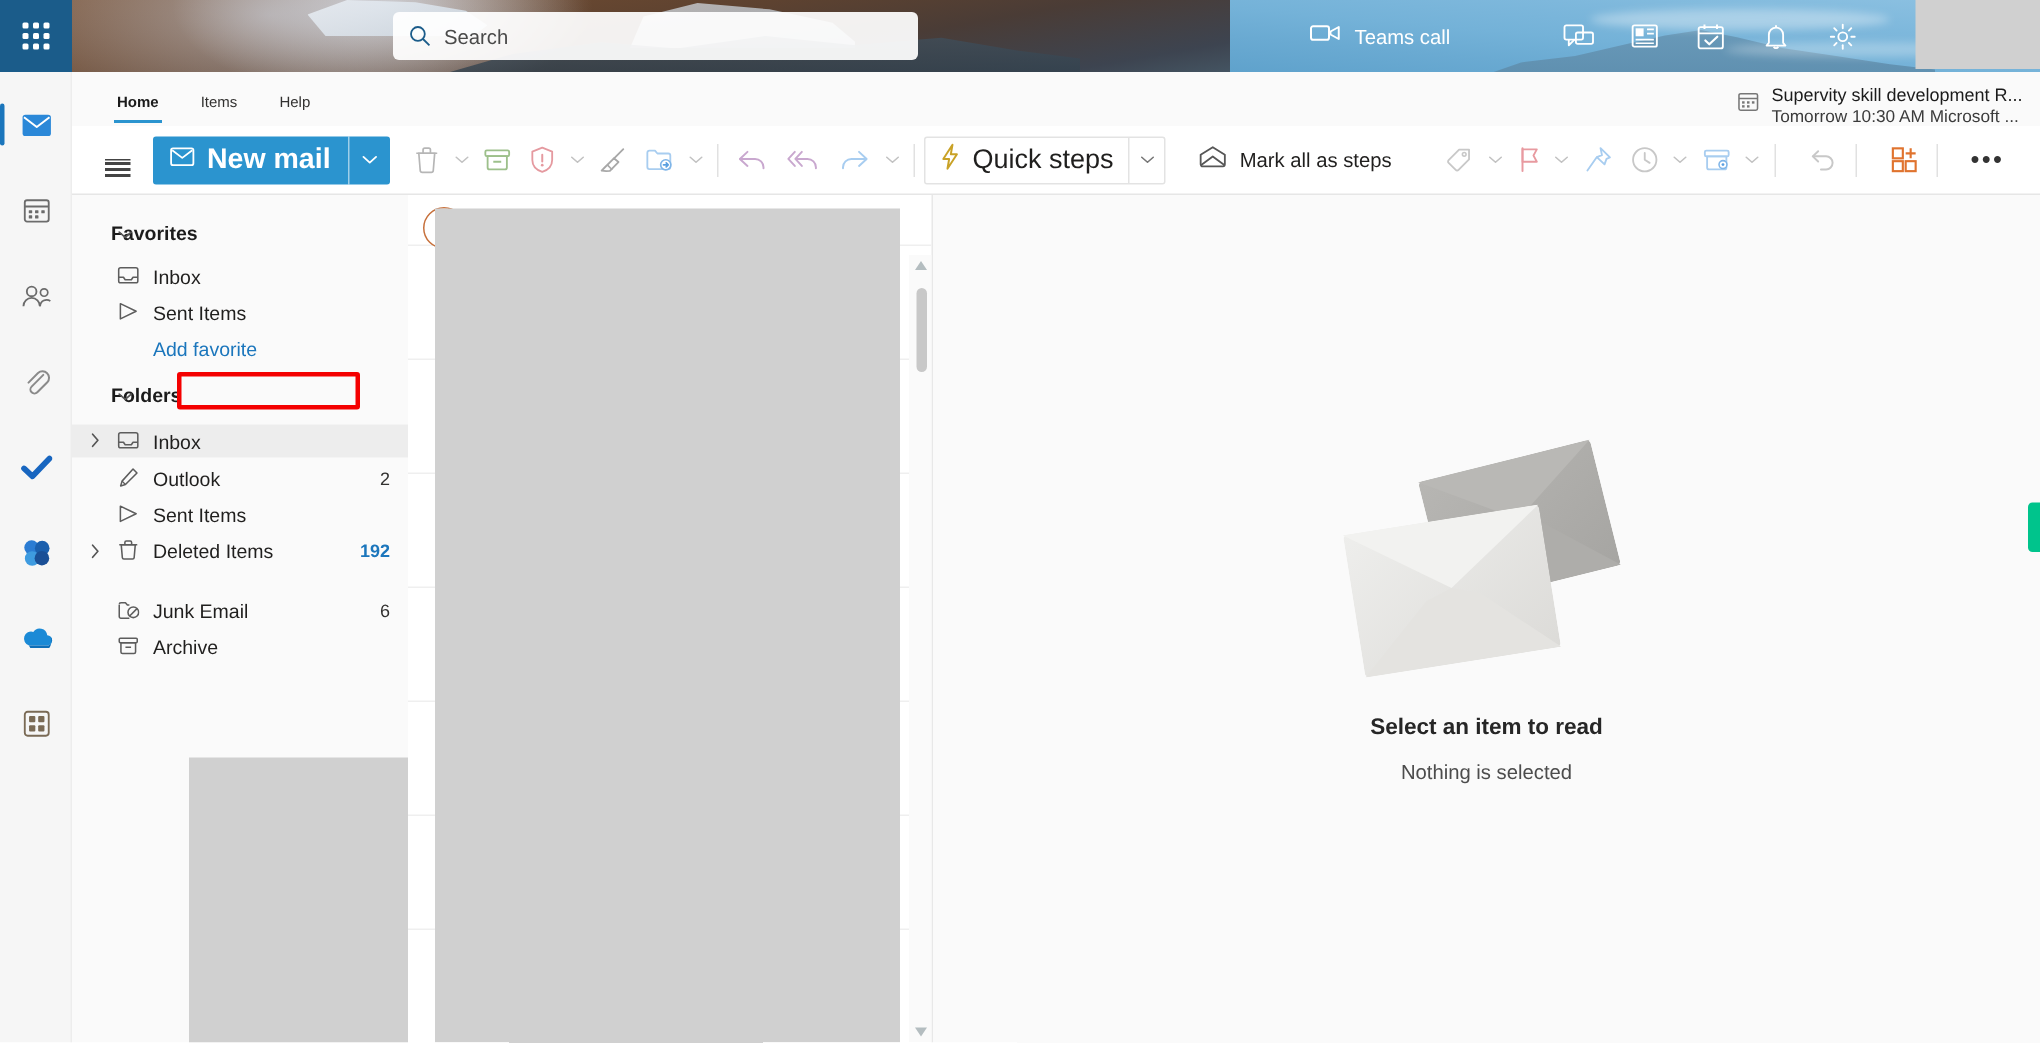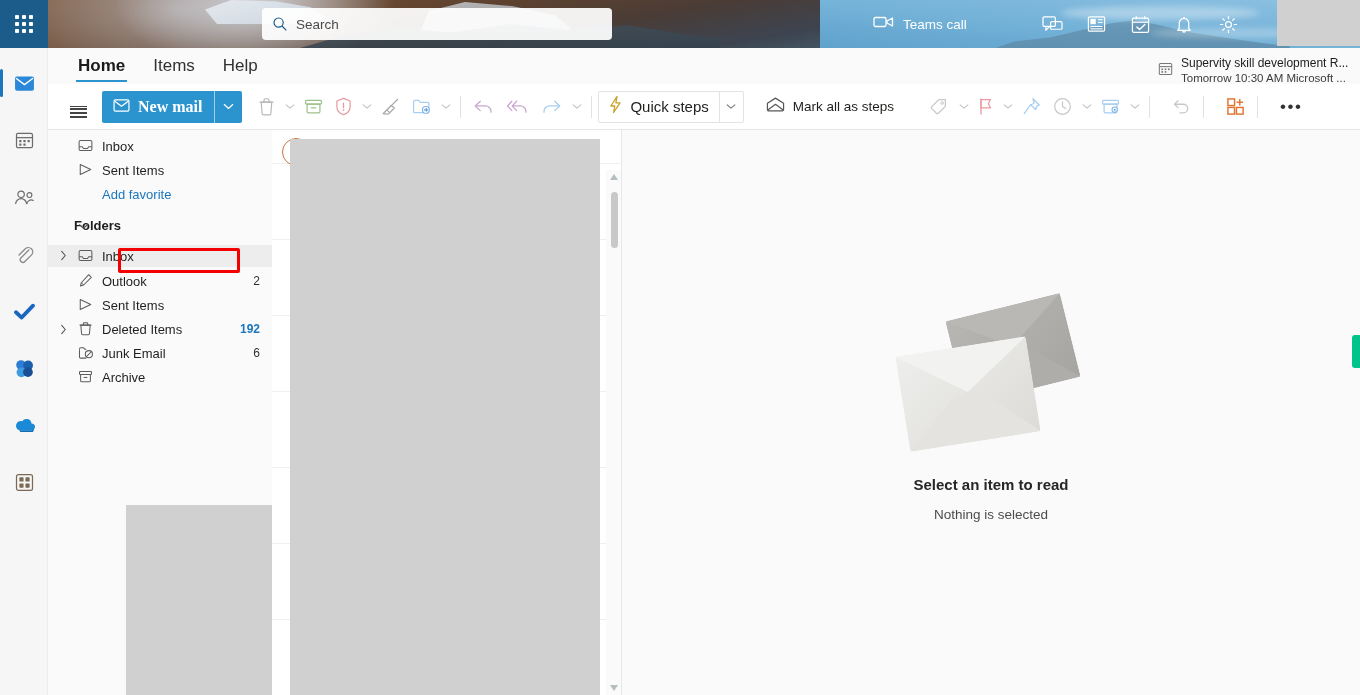--- a/index.html
+++ b/index.html
@@ -113,21 +113,21 @@
     background: #1b76bc; border-radius: 2px;
   }
 
   
   .ribbon-wrap {
     position: absolute; top: 48px; left: 48px; width: 1312px; height: 82px;
     background: #fafafa;
   }
   .tabs { position: absolute; top: 0; left: 16px; height: 34px; display: flex; align-items: flex-end; }
   .tab {
-    position: relative; padding: 0 14px 8px; font-size: 17px; color: #323130; cursor: pointer; line-height: 1;
+    position: relative; padding: 0 14px 8px; font-size: 10px; color: #323130; cursor: pointer; line-height: 1;
   }
   .tab.active { font-weight: 600; color: #1b1b1b; }
   .tab.active::after {
     content: ""; position: absolute; left: 12px; right: 12px; bottom: 0; height: 2.5px; background: #2b94cf;
   }
   .reminder {
     position: absolute; top: 2px; left: 1110px; width: 200px; height: 40px;
     display: flex; align-items: center; gap: 8px; cursor: pointer;
   }
   .reminder .rtxt { display: flex; flex-direction: column; gap: 2px; overflow: hidden; }
@@ -143,32 +143,32 @@
     height: 32px; display: flex; align-items: center; justify-content: center;
     border-radius: 3px; cursor: pointer; padding: 0 6px;
   }
   .hamburger { width: 32px; margin-right: 8px; }
   .hamburger span { display:block; width: 17px; height: 1.6px; background: #444; margin: 2.5px 0; }
   .newmail {
     height: 32px; background: #2b94cf; color: #fff; display: flex; align-items: center;
     border-radius: 2px; cursor: pointer; margin-right: 10px;
   }
   .newmail .nm-main { display: flex; align-items: center; gap: 8px; padding: 0 12px 0 11px; height: 32px; }
-  .newmail .nm-lbl { font-size: 16px; font-weight: 600; font-family: Liberation Serif, serif; }
+  .newmail .nm-lbl { font-size: 19px; font-weight: 600; }
   .newmail .nm-caret {
     width: 28px; height: 32px; display: flex; align-items: center; justify-content: center;
     border-left: 1px solid rgba(255,255,255,.55);
   }
   .caret-btn { width: 17px; height: 32px; display: flex; align-items: center; justify-content: center; cursor: pointer; }
   .divider { width: 1px; height: 22px; background: #e1e1e1; margin: 0 6px; }
   .qsteps {
     height: 32px; border: 1px solid #e3e3e3; border-radius: 2px; display: flex; align-items: center; cursor: pointer;
   }
   .qsteps .qs-main { display: flex; align-items: center; gap: 8px; padding: 0 10px; height: 30px; }
-  .qsteps .qs-lbl { font-size: 15px; color: #201f1e; }
+  .qsteps .qs-lbl { font-size: 18px; color: #201f1e; }
   .qsteps .qs-caret { width: 24px; height: 30px; display: flex; align-items: center; justify-content: center; border-left: 1px solid #e3e3e3; }
   .markread { height: 32px; display: flex; align-items: center; gap: 8px; padding: 0 8px; cursor: pointer; border-radius: 3px; }
   .markread .mr-lbl { font-size: 13.5px; color: #201f1e; }
   .ellipsis { font-size: 17px; color: #333; letter-spacing: 1.5px; line-height: 1; }
 
   
   .folders {
     position: absolute; top: 130px; left: 48px; width: 224px; height: 565px;
     background: #fafafa; font-size: 13px; color: #201f1e; overflow: hidden;
   }
@@ -662,20 +662,28 @@
 
       <div class="tb-btn" style="margin-left:10px;">
         <span class="ellipsis">•••</span>
       </div>
     </div>
 
   </div>
 
   <div class="folders">
 
+    <div class="fgroup-hdr" style="margin-top:12px; position:relative;">
+      <span class="chev">
+        <svg viewBox="0 0 12 8" width="11" height="7">
+            <path d="M1.4 2 L6 6 L10.6 2" fill="none" stroke="#555" stroke-width="1.3" stroke-linecap="round" stroke-linejoin="round"></path>
+          </svg>
+      </span>
+      <span>Favorites</span>
+    </div>
 
     <div class="frow" style="margin-top:6px;">
       <span class="ficon">
         <svg viewBox="0 0 16 16" width="15" height="15">
             <rect x="1.2" y="2.6" width="13.6" height="10.8" rx="1.4" fill="none" stroke="#5d5d5d" stroke-width="1.1"></rect>
             <path d="M1.2 9.4 h3.4 l1.2 1.8 h4.4 l1.2 -1.8 h3.4" fill="none" stroke="#5d5d5d" stroke-width="1.1" stroke-linejoin="round"></path>
           </svg>
       </span>
       <span class="flabel">Inbox</span>
     </div>
@@ -747,21 +755,21 @@
         <svg viewBox="0 0 16 16" width="15" height="15">
             <path d="M3 4.4 h10 l-.8 9.2 a1.1 1.1 0 0 1 -1.1 1 H4.9 a1.1 1.1 0 0 1 -1.1 -1 Z" fill="none" stroke="#5d5d5d" stroke-width="1.1"></path>
             <line x1="1.6" y1="4.4" x2="14.4" y2="4.4" stroke="#5d5d5d" stroke-width="1.1"></line>
             <path d="M5.6 4.4 V2.8 a1 1 0 0 1 1 -1 h2.8 a1 1 0 0 1 1 1 v1.6" fill="none" stroke="#5d5d5d" stroke-width="1.1"></path>
           </svg>
       </span>
       <span class="flabel">Deleted Items</span>
       <span class="fcount blue">192</span>
     </div>
 
-    <div class="frow" style="margin-top:4px;">
+    <div class="frow" style="margin-top:20px;">
       <span class="ficon">
         <svg viewBox="0 0 16 16" width="15" height="15">
             <path d="M1.6 4.2 a1.2 1.2 0 0 1 1.2 -1.2 h3.2 l1.4 1.6 h1.4" fill="none" stroke="#5d5d5d" stroke-width="1.1" stroke-linejoin="round"></path>
             <path d="M1.6 4.6 v8.2 a1.2 1.2 0 0 0 1.2 1.2 h6" fill="none" stroke="#5d5d5d" stroke-width="1.1"></path>
             <circle cx="11.6" cy="9.8" r="3.8" fill="none" stroke="#5d5d5d" stroke-width="1.1"></circle>
             <line x1="9" y1="12.4" x2="14.2" y2="7.2" stroke="#5d5d5d" stroke-width="1.1"></line>
           </svg>
       </span>
       <span class="flabel">Junk Email</span>
       <span class="fcount">6</span>

